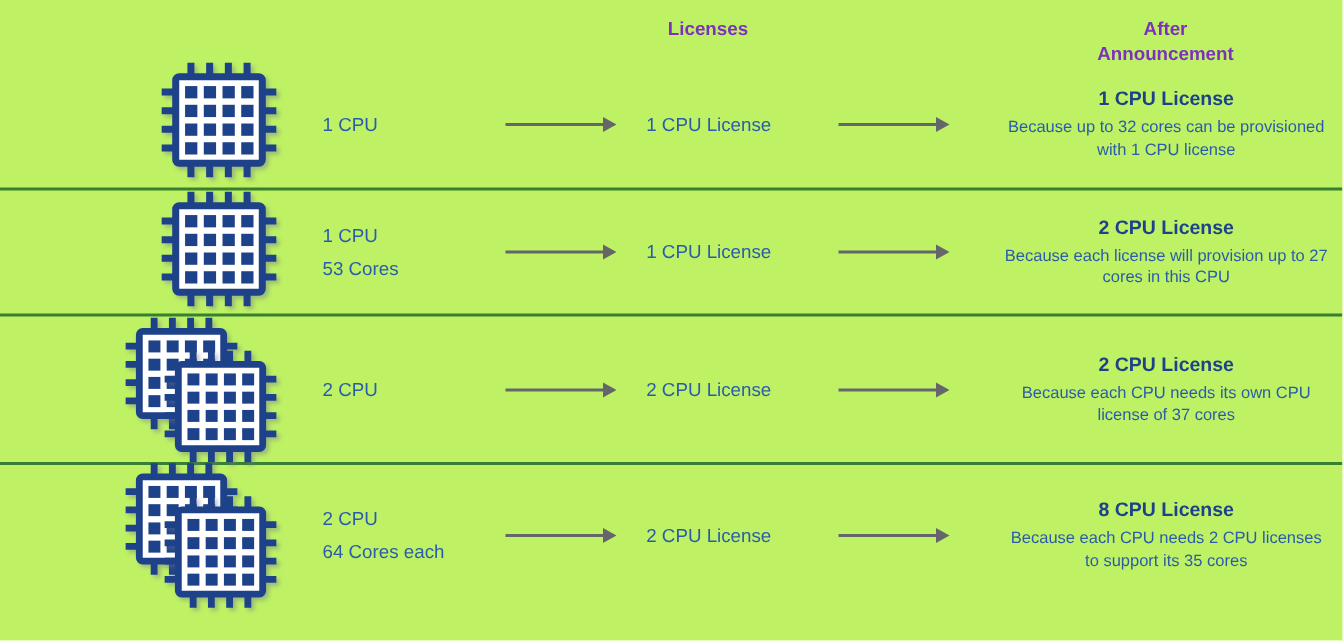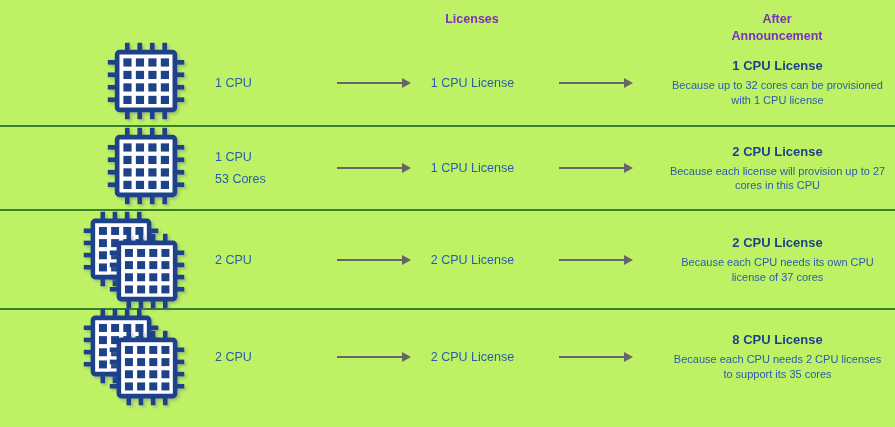--- a/index.html
+++ b/index.html
@@ -198,20 +198,21 @@
         <svg class="chip back">
               <use href="#chip-symbol"></use>
             </svg>
         <svg class="chip front">
               <use href="#chip-symbol"></use>
             </svg>
       </span>
     </div>
     <div class="col spec-col">
       <div class="spec-line">2 CPU</div>
+      <div class="spec-line">64 Cores each</div>
     </div>
     <div class="col arrow-col">
       <span class="arrow"></span>
     </div>
     <div class="col license-col">
       <div>2 CPU License</div>
     </div>
     <div class="col arrow-col arrow-col-2">
       <span class="arrow"></span>
     </div>

